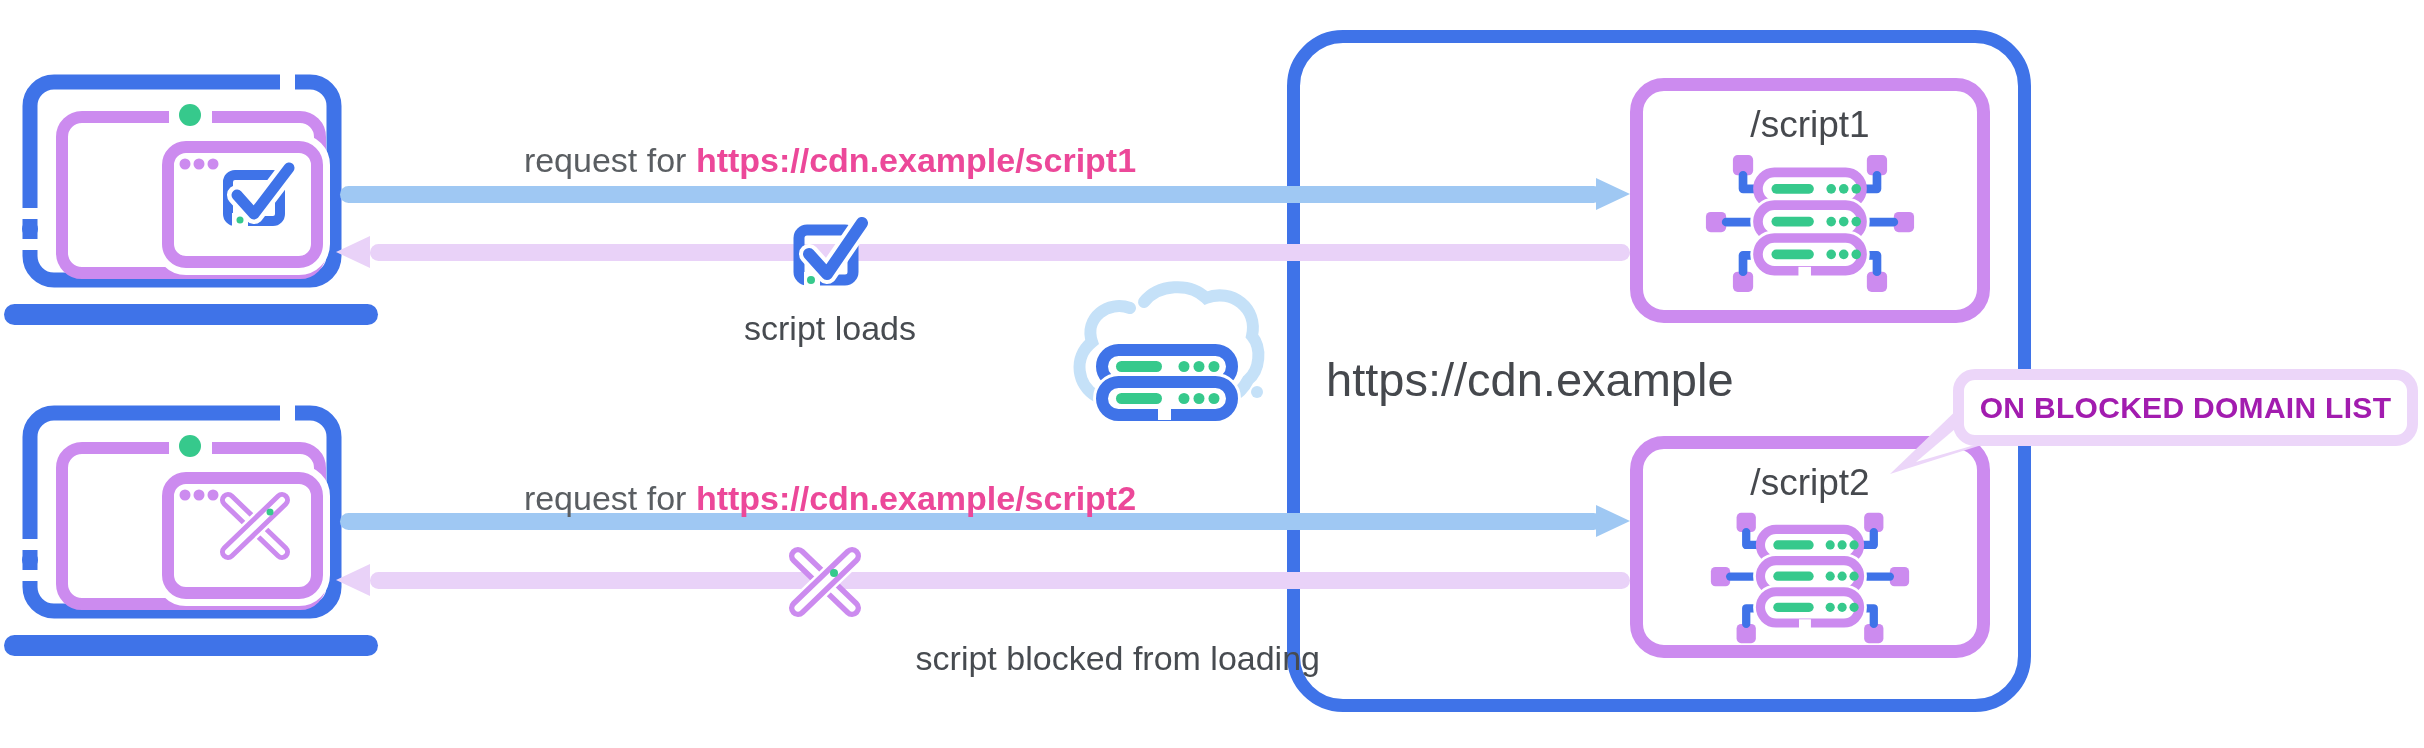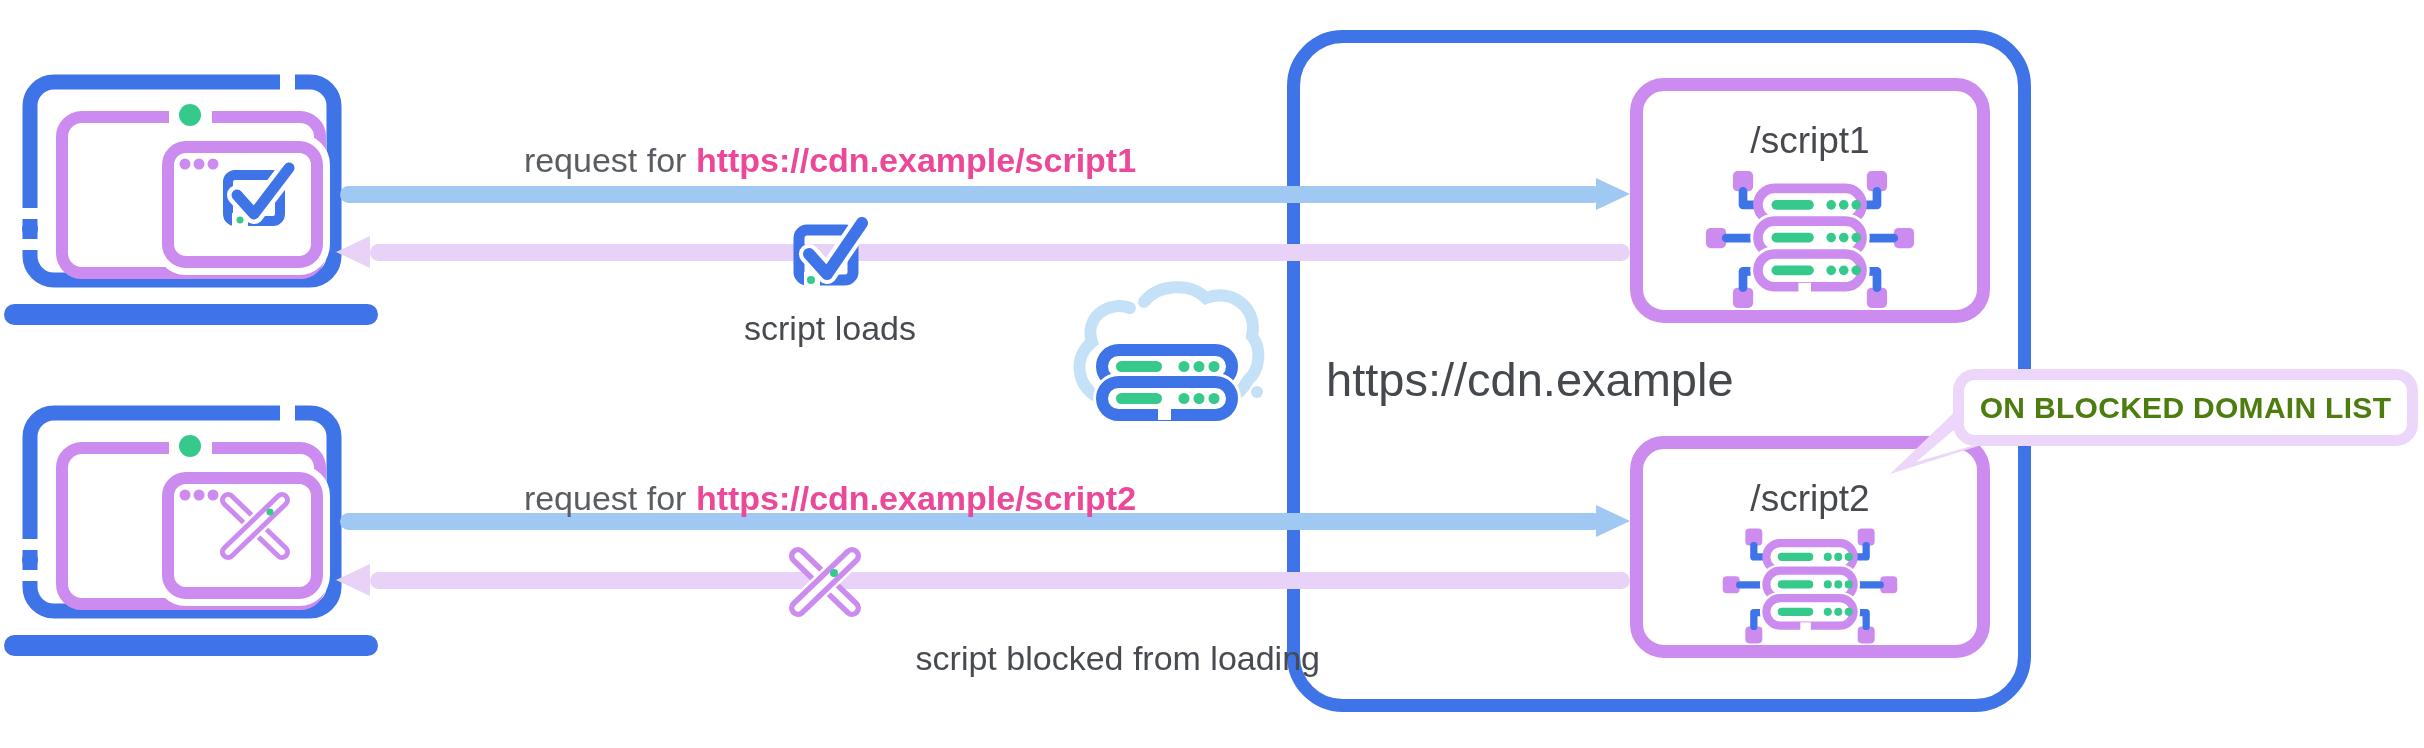--- a/index.html
+++ b/index.html
@@ -21,30 +21,30 @@
   .flow-label .url{font-weight:bold;color:#ec4899;}
   .result-label{color:#474B50;}
   
   .cdn-box{position:absolute;left:1287px;top:30px;width:744px;height:682px;
            border:13px solid #3F73E8;border-radius:56px;background:#fff;
            box-sizing:border-box;z-index:1;}
   .cdn-domain{position:absolute;left:1326px;top:352px;font-size:47px;color:#45484D;
               white-space:nowrap;z-index:1;}
   .endpoint{position:absolute;left:1630px;width:360px;box-sizing:border-box;
             border:13px solid #CC8BEF;border-radius:34px;background:#fff;z-index:1;
-            display:flex;flex-direction:column;align-items:center;padding-top:28px;}
+            display:flex;flex-direction:column;align-items:center;padding-top:12px;}
   .endpoint .path{font-size:37px;color:#46494E;line-height:44px;}
   .endpoint svg{margin-top:6px;}
   #ep1{top:78px;height:245px;}
   #ep2{top:436px;height:222px;}
   
   .callout{position:absolute;left:1953px;top:369px;width:465px;height:77px;
            border:11px solid #ECD6F9;border-radius:22px;background:#fff;
            box-sizing:border-box;display:flex;align-items:center;justify-content:center;
-           font-size:30px;font-weight:bold;letter-spacing:.3px;color:#4d7c0f;
+           font-size:30px;font-weight:bold;letter-spacing:.3px;color:#a21caf;
            white-space:nowrap;z-index:5;}
   .callout-tail{position:absolute;left:1878px;top:398px;z-index:4;}
   
   .abs{position:absolute;z-index:3;}
   .under{z-index:1;}
 </style>
 </head>
 <body>
 
 <div class="canvas">

